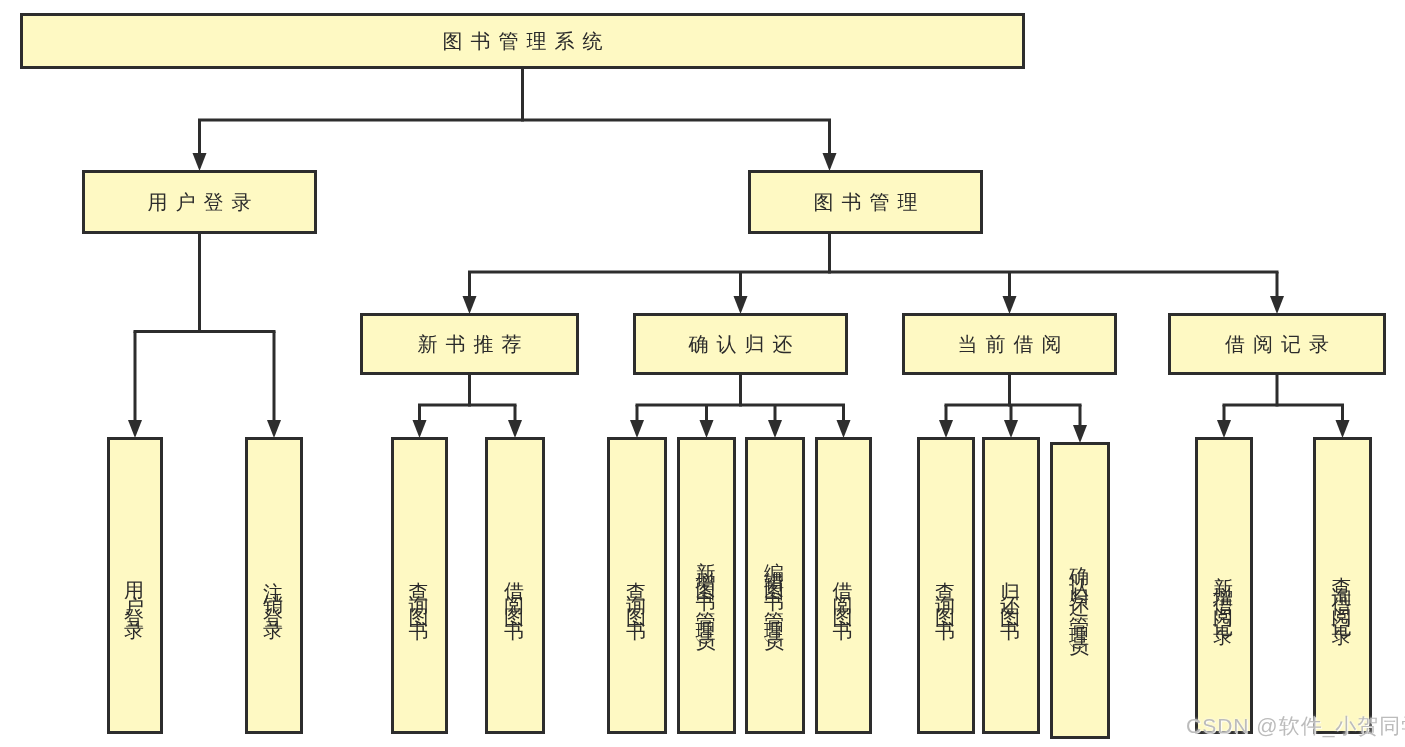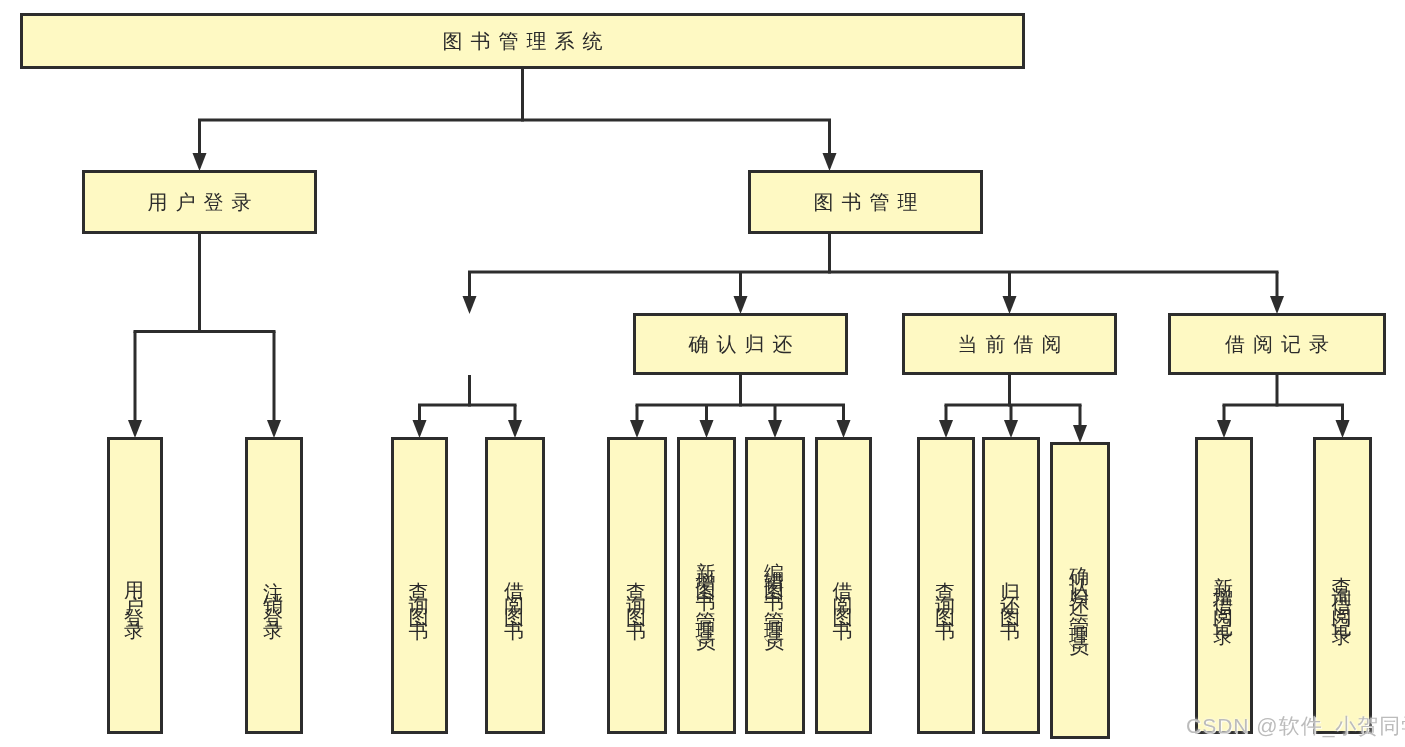--- a/index.html
+++ b/index.html
@@ -145,20 +145,23 @@
     <span>图书管理系统</span>
   </div>
 
   <div class="box hbox" style="left:82px; top:170px; width:235px; height:64px;">
     <span>用户登录</span>
   </div>
   <div class="box hbox" style="left:712px; top:170px; width:235px; height:64px;margin-left:36px;">
     <span>图书管理</span>
   </div>
 
+  <div class="box hbox" style="left:360px; top:313px; width:219px; height:62px;">
+    <span>新书推荐</span>
+  </div>
   <div class="box hbox" style="left:633px; top:313px; width:215px; height:62px;">
     <span>确认归还</span>
   </div>
   <div class="box hbox" style="left:902px; top:313px; width:215px; height:62px;">
     <span>当前借阅</span>
   </div>
   <div class="box hbox" style="left:1168px; top:313px; width:218px; height:62px;">
     <span>借阅记录</span>
   </div>
 

